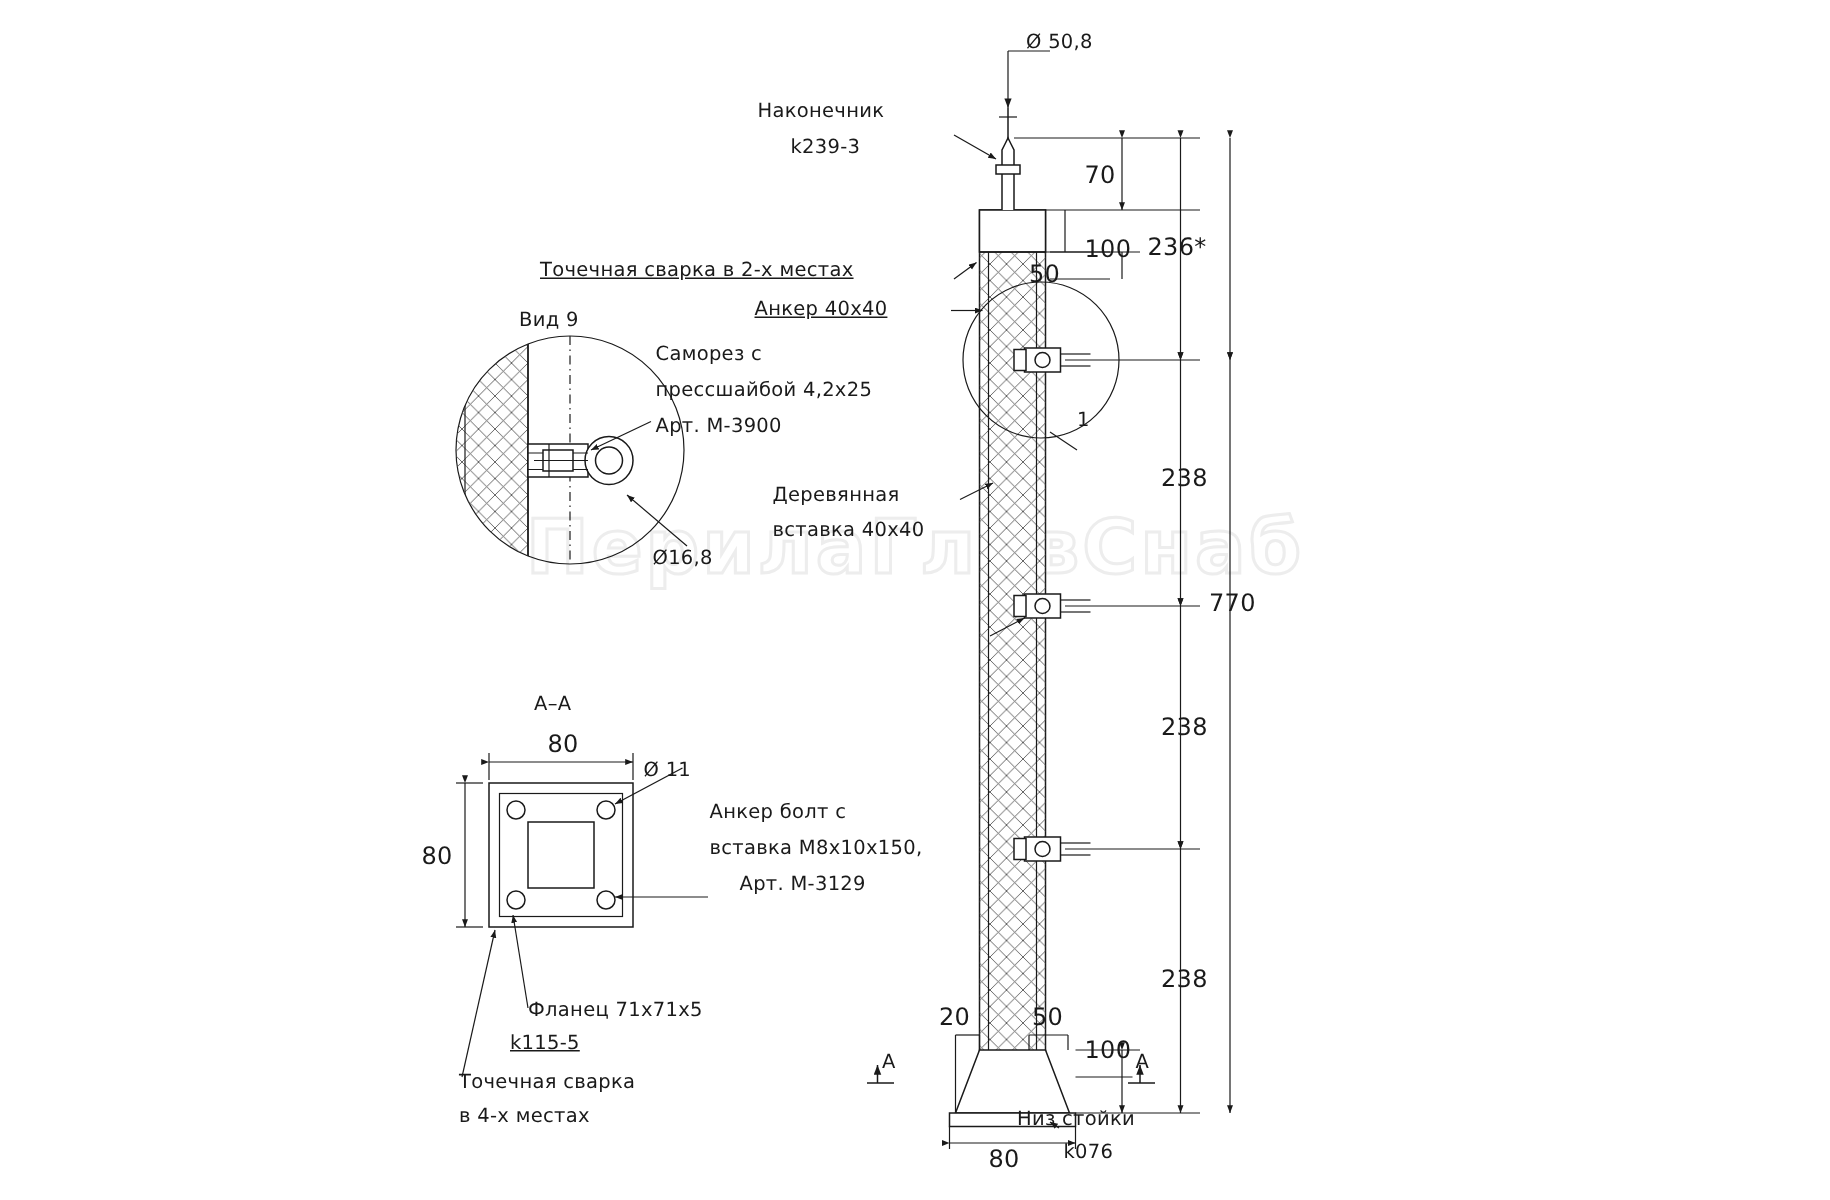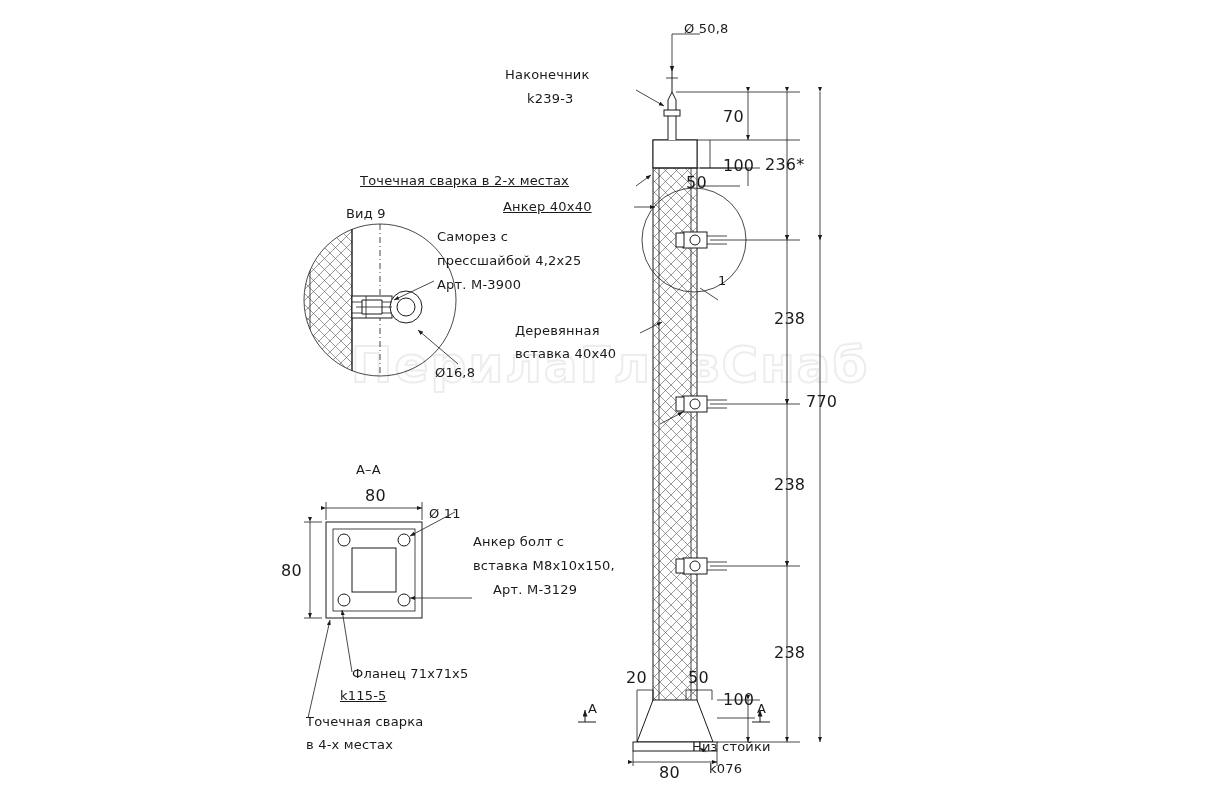--- a/index.html
+++ b/index.html
@@ -266,21 +266,21 @@
   <div class="lbl" style="left:473px; top:533px;">Анкер болт с</div>
   <div class="lbl" style="left:473px; top:557px;">вставка М8х10х150,</div>
   <div class="lbl" style="left:473px; top:581px;margin-left:20px;">Арт. М-3129</div>
 
   <div class="lbl" style="left:352px; top:665px;">Фланец 71х71х5</div>
   <div class="lbl" style="left:340px; top:687px;text-decoration:underline;">k115-5</div>
 
   <div class="lbl" style="left:306px; top:713px;">Точечная сварка</div>
   <div class="lbl" style="left:306px; top:736px;">в 4-х местах</div>
 
-  <div class="lbl" style="left:692px; top:738px;">Низ стойки</div>
+  <div class="lbl" style="left:678px; top:738px;">Низ стойки</div>
   <div class="lbl" style="left:709px; top:760px;">k076</div>
 
   <div class="lbl" style="left:718px; top:272px;">1</div>
 
   <div class="lbl" style="left:588px; top:700px;">А</div>
   <div class="lbl" style="left:757px; top:700px;">А</div>
 
   <div class="lbl dim" style="left:723px; top:108px;">70</div>
   <div class="lbl dim" style="left:723px; top:157px;">100</div>
   <div class="lbl dim" style="left:686px; top:174px;">50</div>

